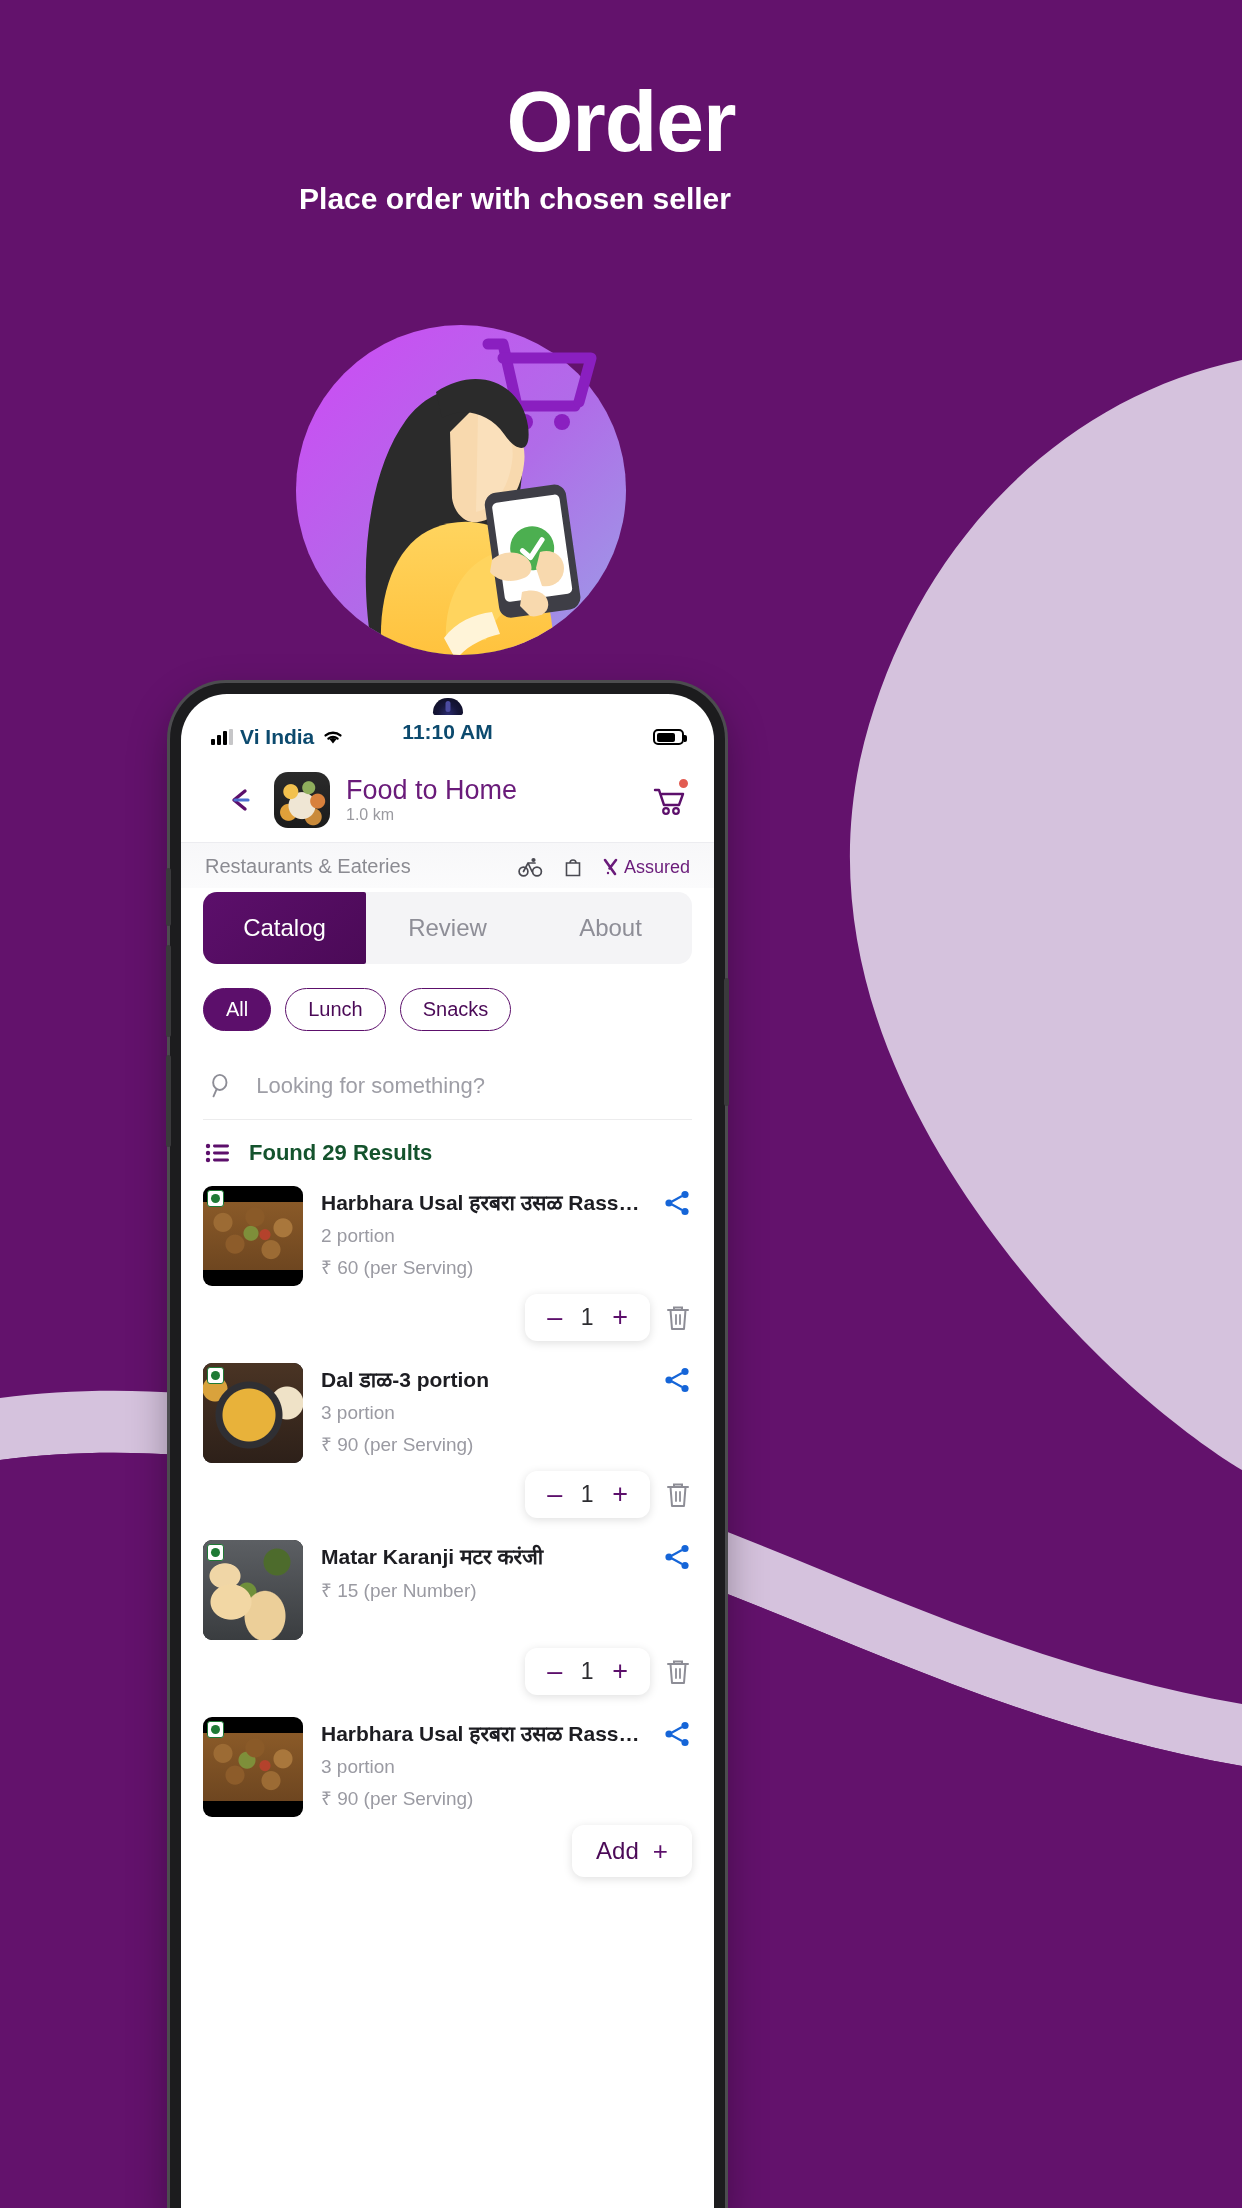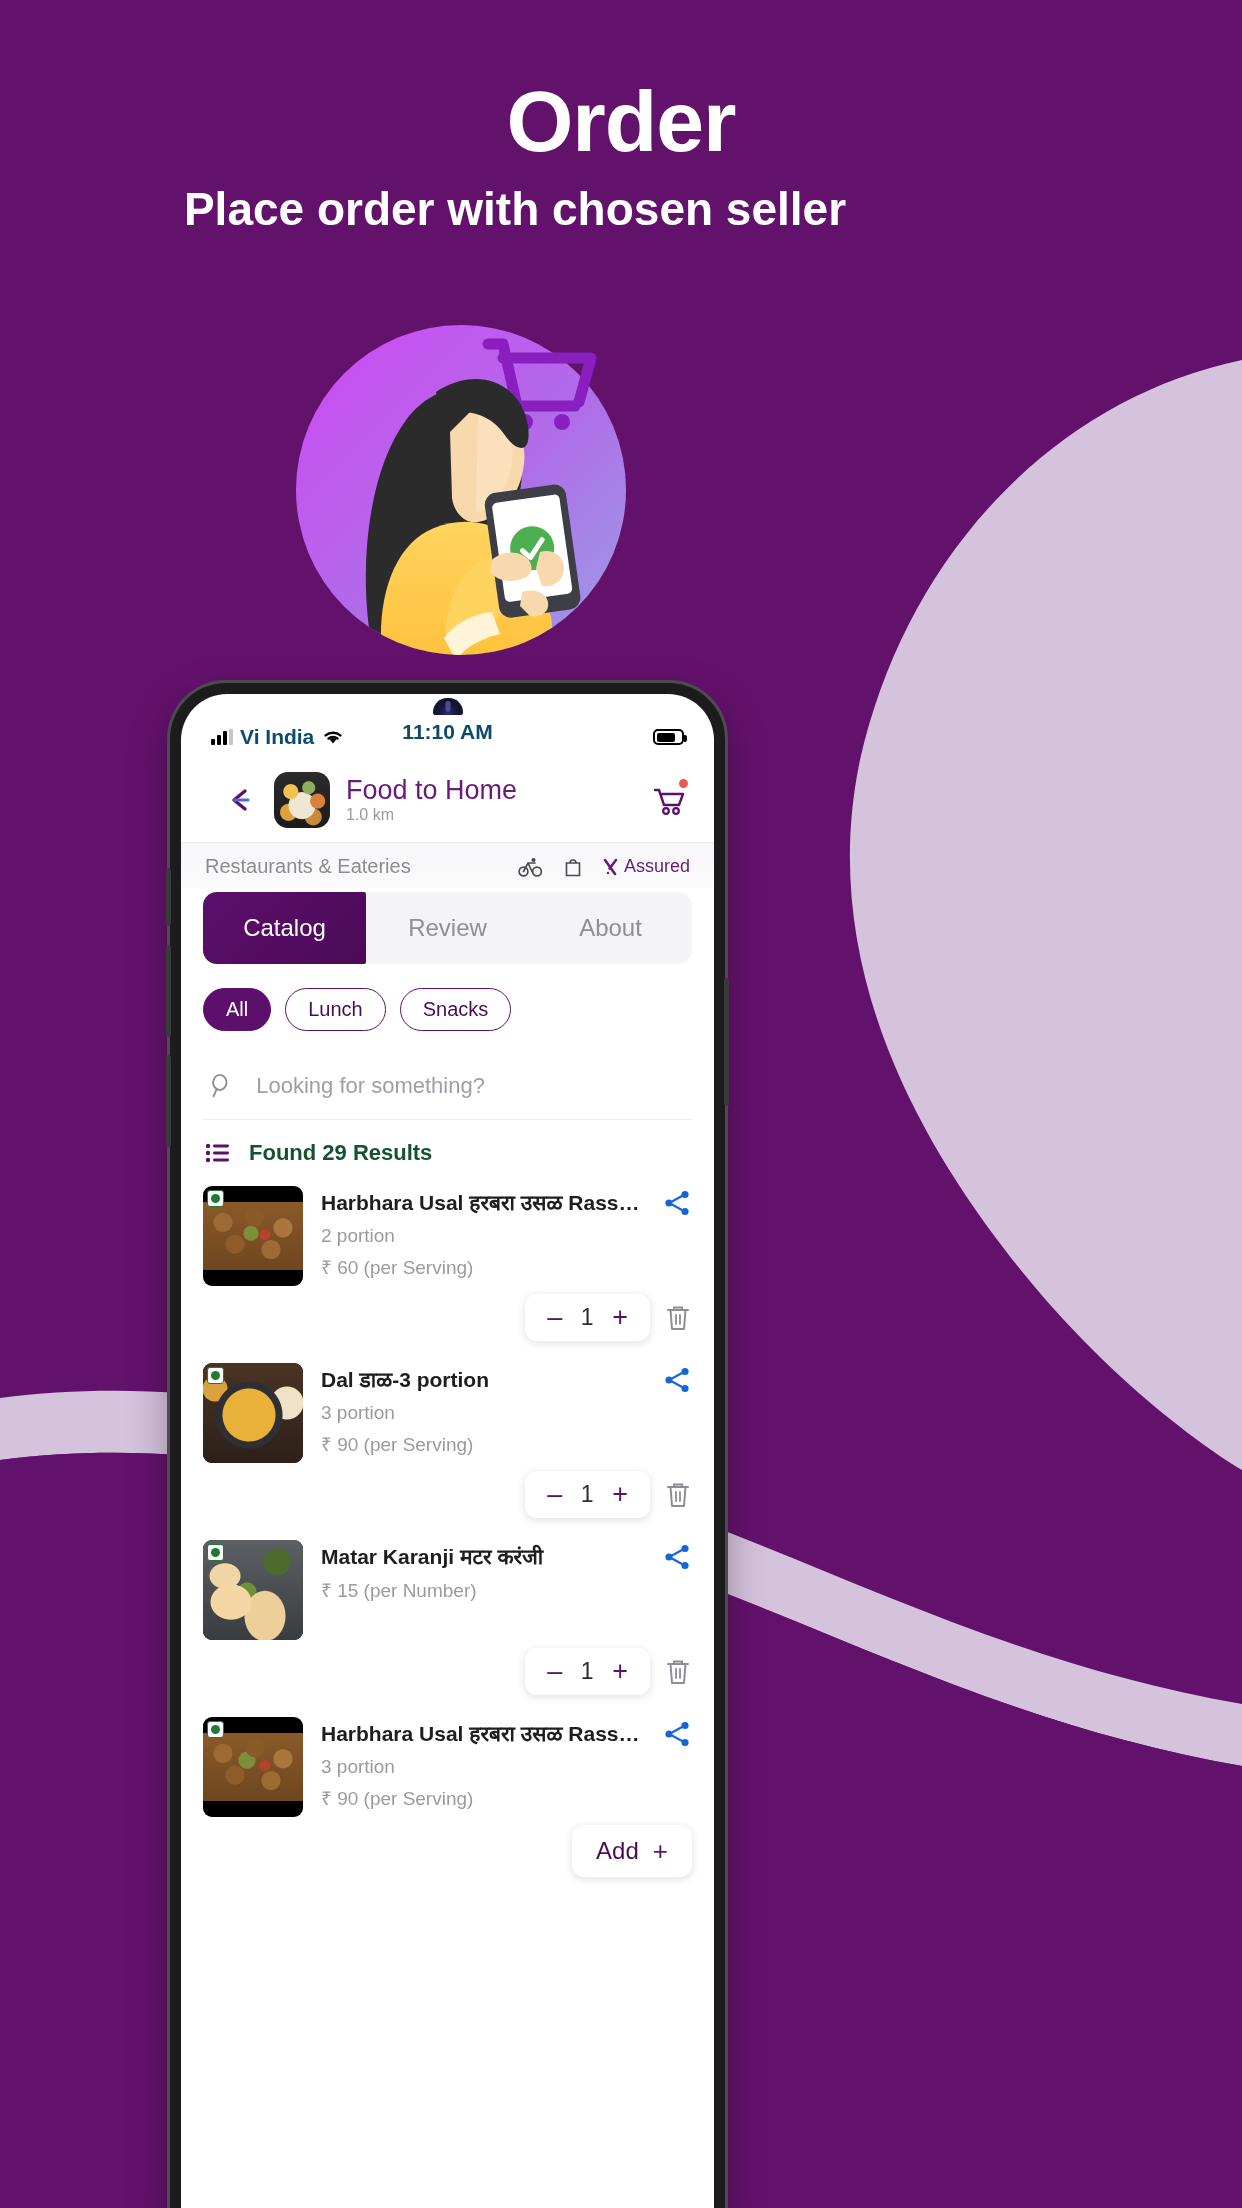--- a/index.html
+++ b/index.html
@@ -23,21 +23,21 @@
   .promo-title {
     position: absolute; top: 72px; left: 0; width: 1242px;
     text-align: center;
     font-size: 86px; font-weight: bold; color: #ffffff;
     letter-spacing: -1px;
     z-index: 5;
   }
   .promo-sub {
     position: absolute; top: 182px; left: 0; width: 1030px;
     text-align: center;
-    font-size: 46px; font-weight: bold; color: #ffffff;
+    font-size: 30px; font-weight: bold; color: #ffffff;
     z-index: 5;
   }
 
   
   .hero { position: absolute; left: 296px; top: 322px; width: 330px; height: 336px; z-index: 4; }
 
   
   .phone {
     position: absolute; left: 170px; top: 683px;
     width: 555px; height: 1530px;
@@ -126,21 +126,21 @@
   }
 
   
   .catrow {
     display:flex; align-items:center;
     padding: 12px 24px 10px 24px;
     background: linear-gradient(#f7f7f9, #fbfbfc);
     border-top: 1px solid #ececf0;
   }
   .catrow-label { font-size:20px; color:#8b8b92; }
-  .catrow-right { margin-left:auto; display:flex; align-items:center; gap:20px; }
+  .catrow-right { margin-left:auto; display:flex; align-items:flex-end; gap:20px; }
   .assured { display:flex; align-items:center; gap:2px; font-size:18px; color:#6a1b7a; font-weight:500;}
 
   
   .tabs {
     display:flex; margin: 4px 22px 0 22px;
     background:#f4f4f6; border-radius:14px; overflow:hidden;
   }
   .tab {
     flex:1; text-align:center; padding:22px 0; font-size:24px; color:#8e8e97;
     cursor:pointer;

